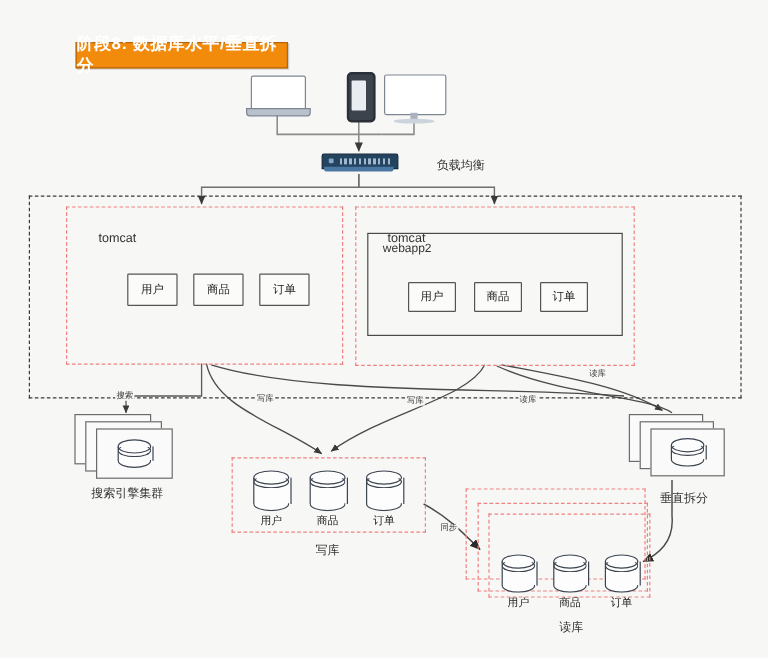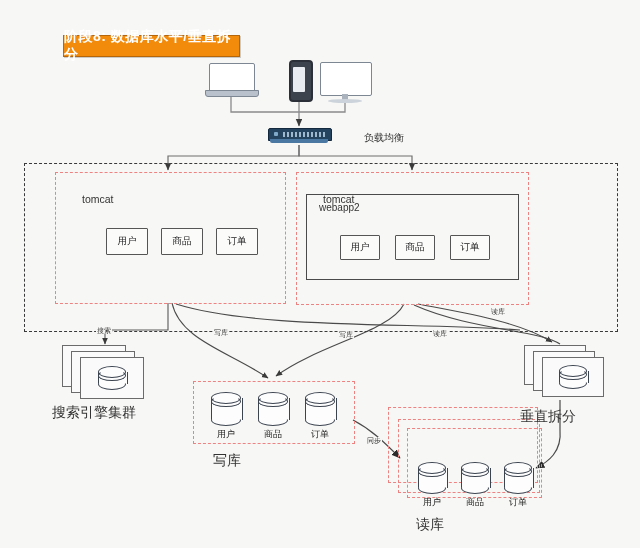--- a/index.html
+++ b/index.html
@@ -54,21 +54,21 @@
   .chip-sm{width:38px;height:23px;}
 
   
   .db-zone{border:1.3px dashed #ef8181;background:transparent;}
   .zone-write{left:193px;top:381px;width:160px;height:61px;}
   .zone-read-a{left:388px;top:407px;width:148px;height:74px;}
   .zone-read-b{left:398px;top:419px;width:140px;height:72px;}
   .zone-read-c{left:407px;top:428px;width:133px;height:68px;}
 
   .zone-caption{
-    font-size:14px;color:#333;position:absolute;
+    font-size:10px;color:#333;text-align:center;position:absolute;
   }
 
   
   .cyl{position:absolute;}
   .cyl .body{
     position:absolute;left:0;top:6px;width:100%;height:calc(100% - 12px);
     border-left:1.3px solid #3c4450;border-right:1.3px solid #3c4450;
     background:#fdfdfd;
   }
   .cyl .top{

